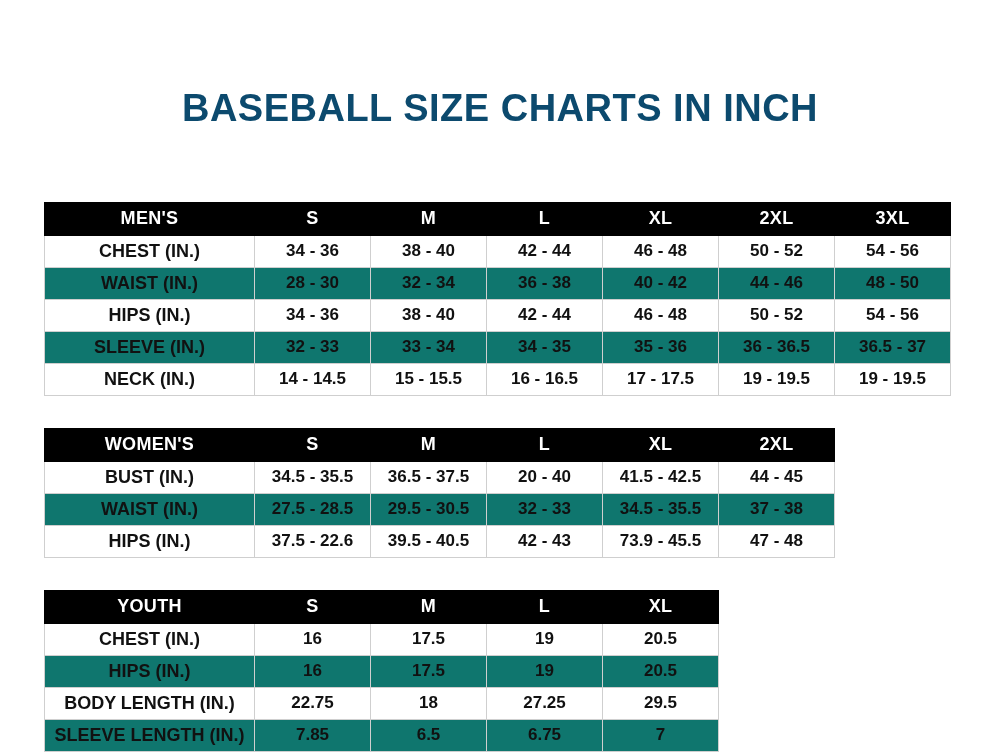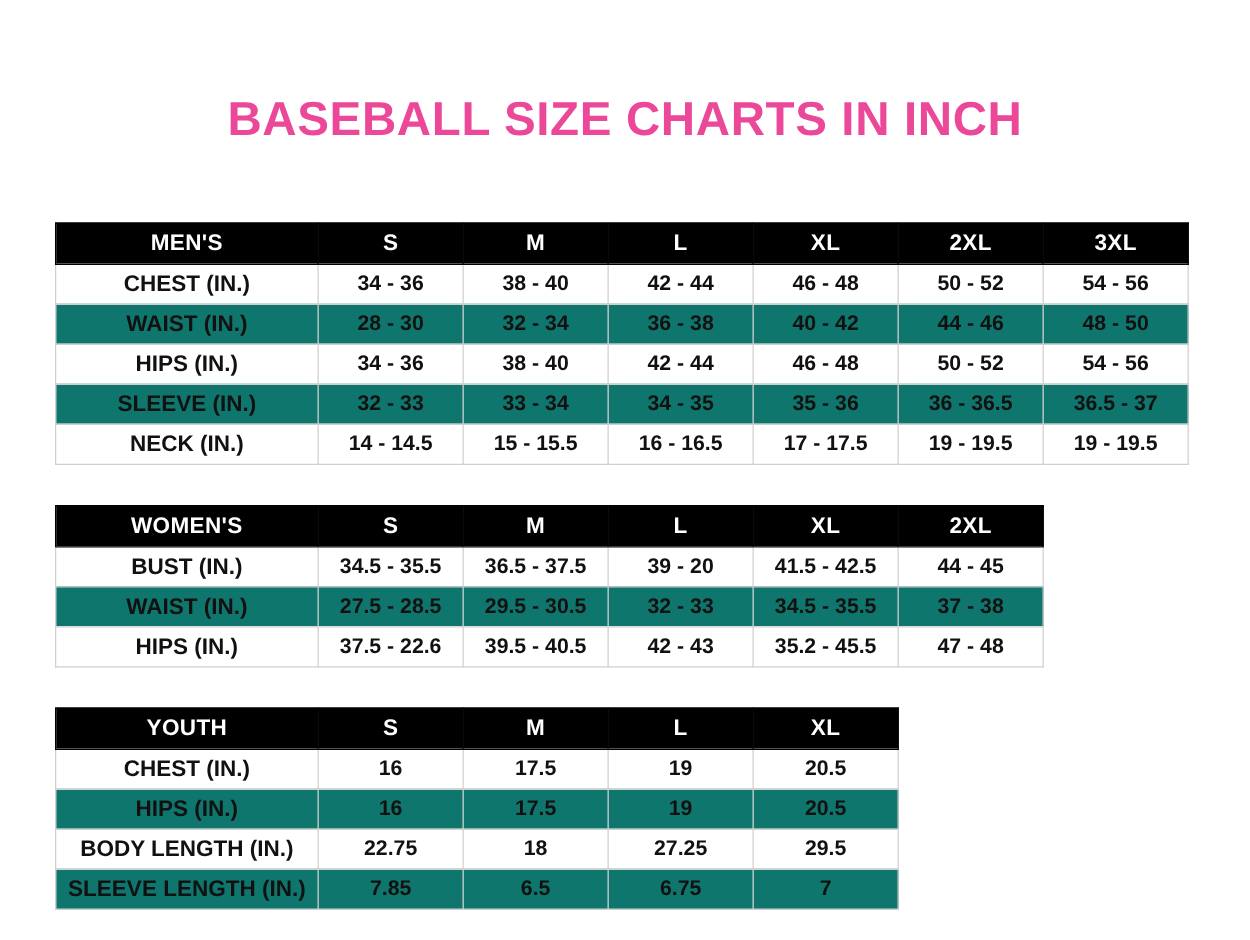--- a/index.html
+++ b/index.html
@@ -18,22 +18,22 @@
     position: relative;
     width: 1000px;
     height: 752px;
     box-sizing: border-box;
   }
   .title {
     text-align: center;
     font-size: 38px;
     font-weight: bold;
     letter-spacing: 0.5px;
-    color: #ec4899;
-    margin: 4px;
+    color: #0c4a6e;
+    margin: 16px;
     padding-top: 72px;
     padding-bottom: 0;
     line-height: 1.1;
   }
   .charts {
     padding-left: 44px;
     padding-right: 44px;
     padding-top: 56px;
   }
   table.size-table {
@@ -174,38 +174,38 @@
           <th>L</th>
           <th>XL</th>
           <th>2XL</th>
         </tr>
       </thead>
       <tbody>
         <tr>
           <td class="rowlabel">BUST (IN.)</td>
           <td>34.5 - 35.5</td>
           <td>36.5 - 37.5</td>
-          <td>39 - 20</td>
+          <td>20 - 40</td>
           <td>41.5 - 42.5</td>
           <td>44 - 45</td>
         </tr>
         <tr class="alt">
           <td class="rowlabel">WAIST (IN.)</td>
           <td>27.5 - 28.5</td>
           <td>29.5 - 30.5</td>
           <td>32 - 33</td>
           <td>34.5 - 35.5</td>
           <td>37 - 38</td>
         </tr>
         <tr>
           <td class="rowlabel">HIPS (IN.)</td>
           <td>37.5 - 22.6</td>
           <td>39.5 - 40.5</td>
           <td>42 - 43</td>
-          <td>35.2 - 45.5</td>
+          <td>73.9 - 45.5</td>
           <td>47 - 48</td>
         </tr>
       </tbody>
     </table>
 
     <table class="size-table" id="table-youth">
       <colgroup>
         <col class="c0">
           <col class="c">
           <col class="c">

